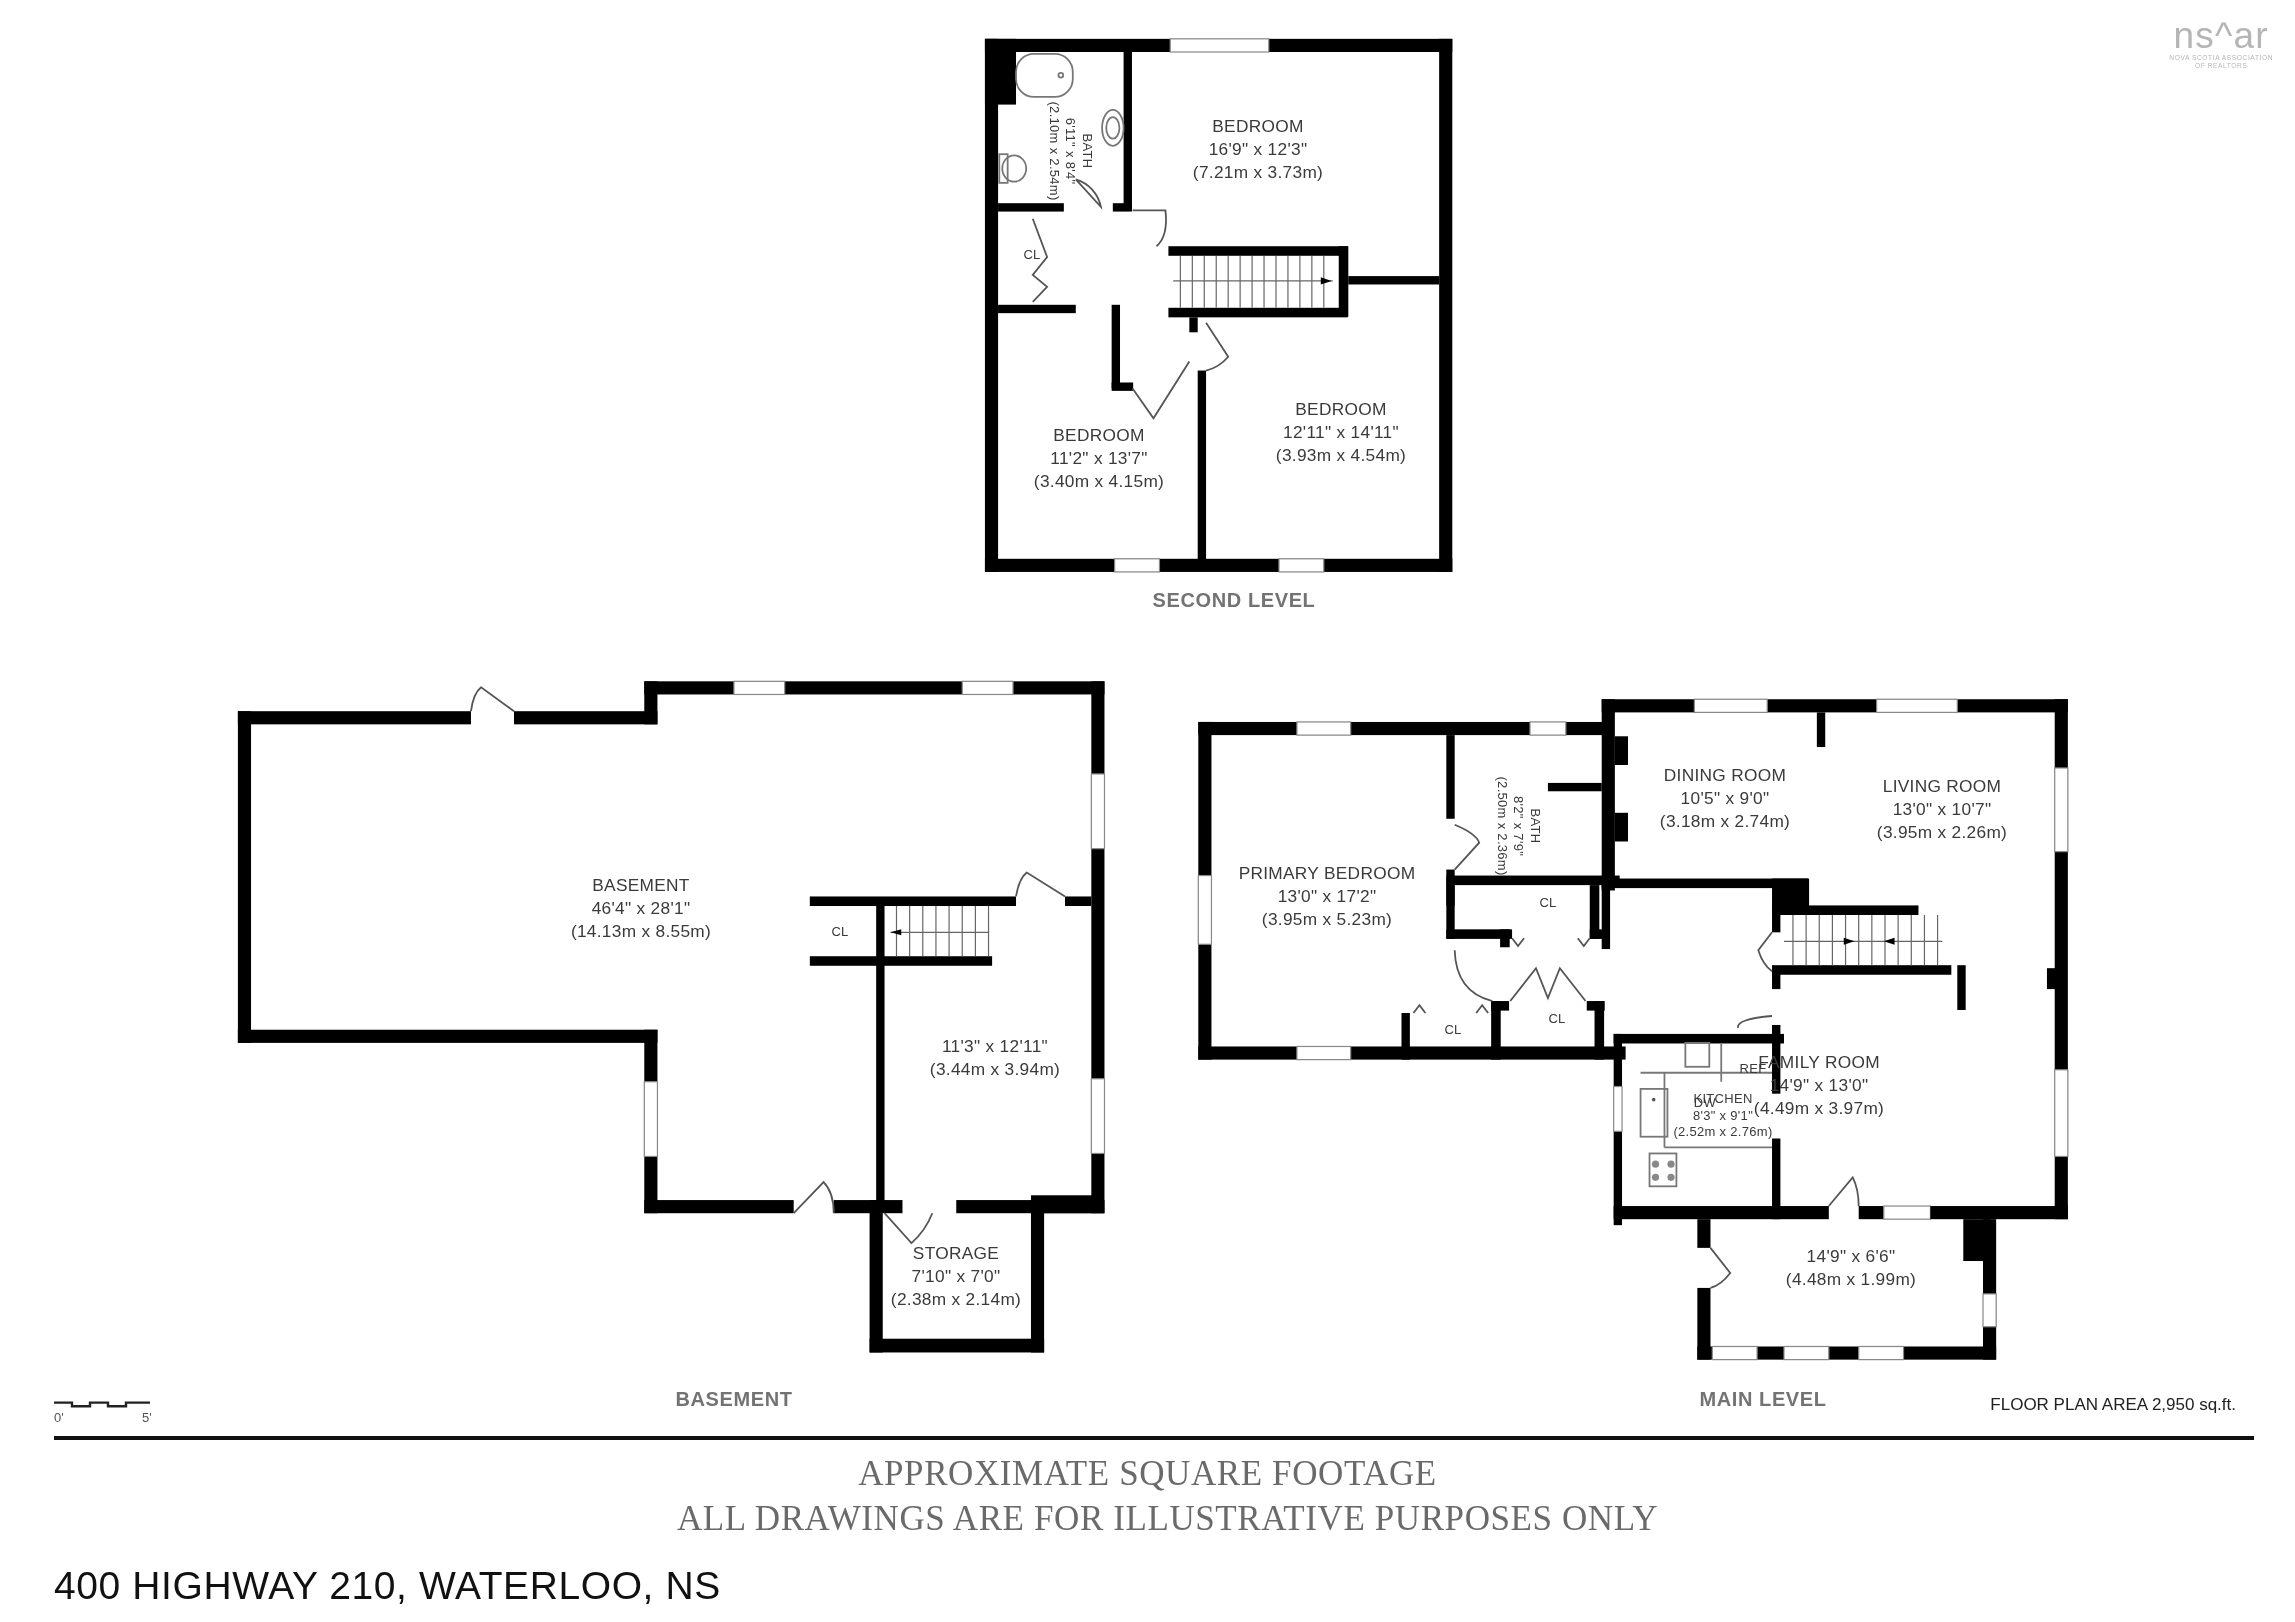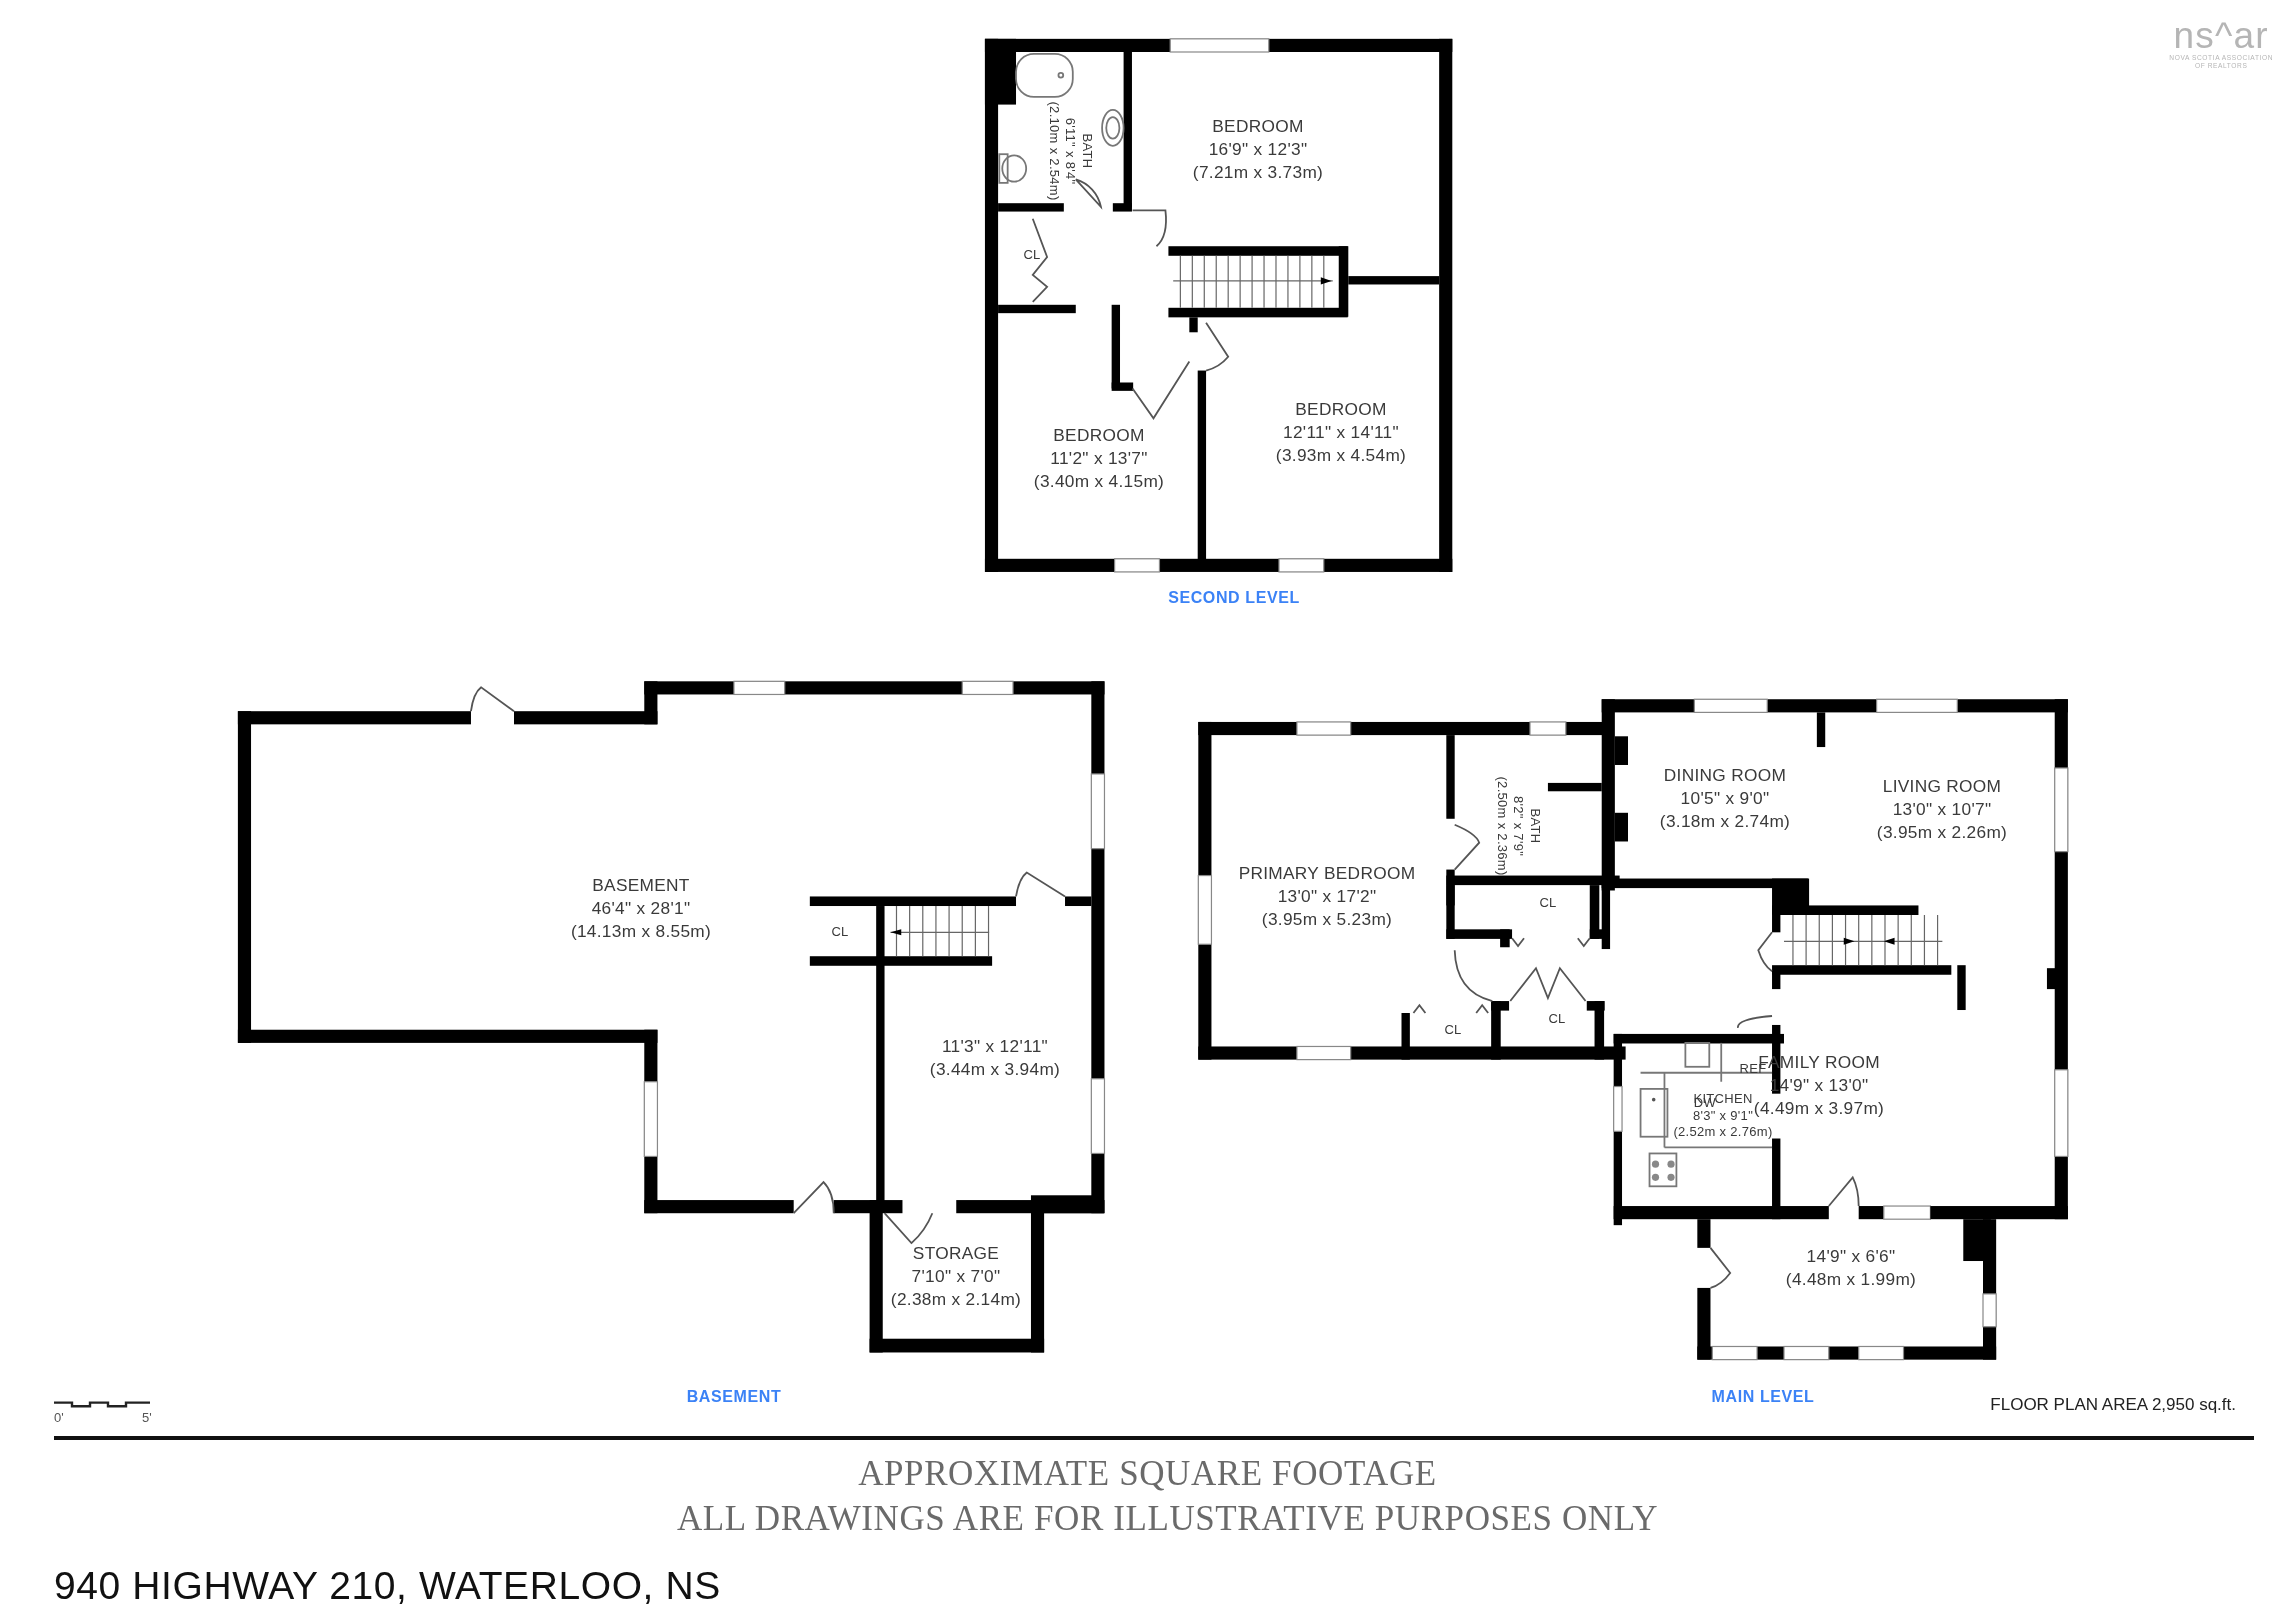--- a/index.html
+++ b/index.html
@@ -8,21 +8,21 @@
   svg.plan { position:absolute; left:0; top:0; width:2295px; height:1622px; }
   .w { fill:#000; }
   .win { fill:#fff; stroke:#888; stroke-width:2; }
   .fix { fill:none; stroke:#777; stroke-width:3; }
   .door { fill:none; stroke:#555; stroke-width:3; }
   .stair { fill:none; stroke:#666; stroke-width:2; }
   .lbl { position:absolute; text-align:center; color:#3a3a3a; font-size:17.3px; line-height:23px;
          letter-spacing:0.3px; white-space:nowrap; transform:translateX(-50%); }
   .lbl span { display:block; }
   .small { font-size:13px; line-height:16.7px; }
-  .level { position:absolute; font-weight:bold; font-size:16px; color:#3b82f6; transform:translateX(-50%);
+  .level { position:absolute; font-weight:bold; font-size:20px; color:#737373; transform:translateX(-50%);
            letter-spacing:0.6px; }
   .area { position:absolute; right:59px; top:1395px; font-size:17px; color:#222; }
   .rule { position:absolute; left:54px; top:1436px; width:2200px; height:3.6px; background:#111; }
   .disc { position:absolute; left:50%; transform:translateX(-50%); font-size:35px; color:#6a6a6a;
           letter-spacing:0.6px; white-space:nowrap;font-family:Liberation Serif, serif; }
   .addr { position:absolute; left:54px; top:1564px; font-size:39px; color:#111; letter-spacing:0.6px; }
   .logo { position:absolute; right:10.8px; top:16.7px; width:126px; text-align:center; color:#b5b5b5; }
   .logo .big { font-size:37px; letter-spacing:1.2px; line-height:37px; }
   .logo .sub { font-size:6.6px; letter-spacing:0.6px; line-height:8.4px; }
   .scale { position:absolute; left:54px; top:1399px; }
@@ -352,14 +352,14 @@
     <path d="M0 6 H30 V12 H60 V6 H90 V12 H120 V6 H160" fill="none" stroke="#222" stroke-width="4"></path>
   </svg>
   <span class="t" style="left:0;">0'</span>
   <span class="t" style="left:88px;">5'</span>
 </div>
 
 <div class="area">FLOOR PLAN AREA 2,950 sq.ft.</div>
 <div class="rule"></div>
 <div class="disc" style="top:1454px;">APPROXIMATE SQUARE FOOTAGE</div>
 <div class="disc" style="top:1499px;margin-left:20px;">ALL DRAWINGS ARE FOR ILLUSTRATIVE PURPOSES ONLY</div>
-<div class="addr">940 HIGHWAY 210, WATERLOO, NS</div>
+<div class="addr">400 HIGHWAY 210, WATERLOO, NS</div>
 
 
 </body></html>

